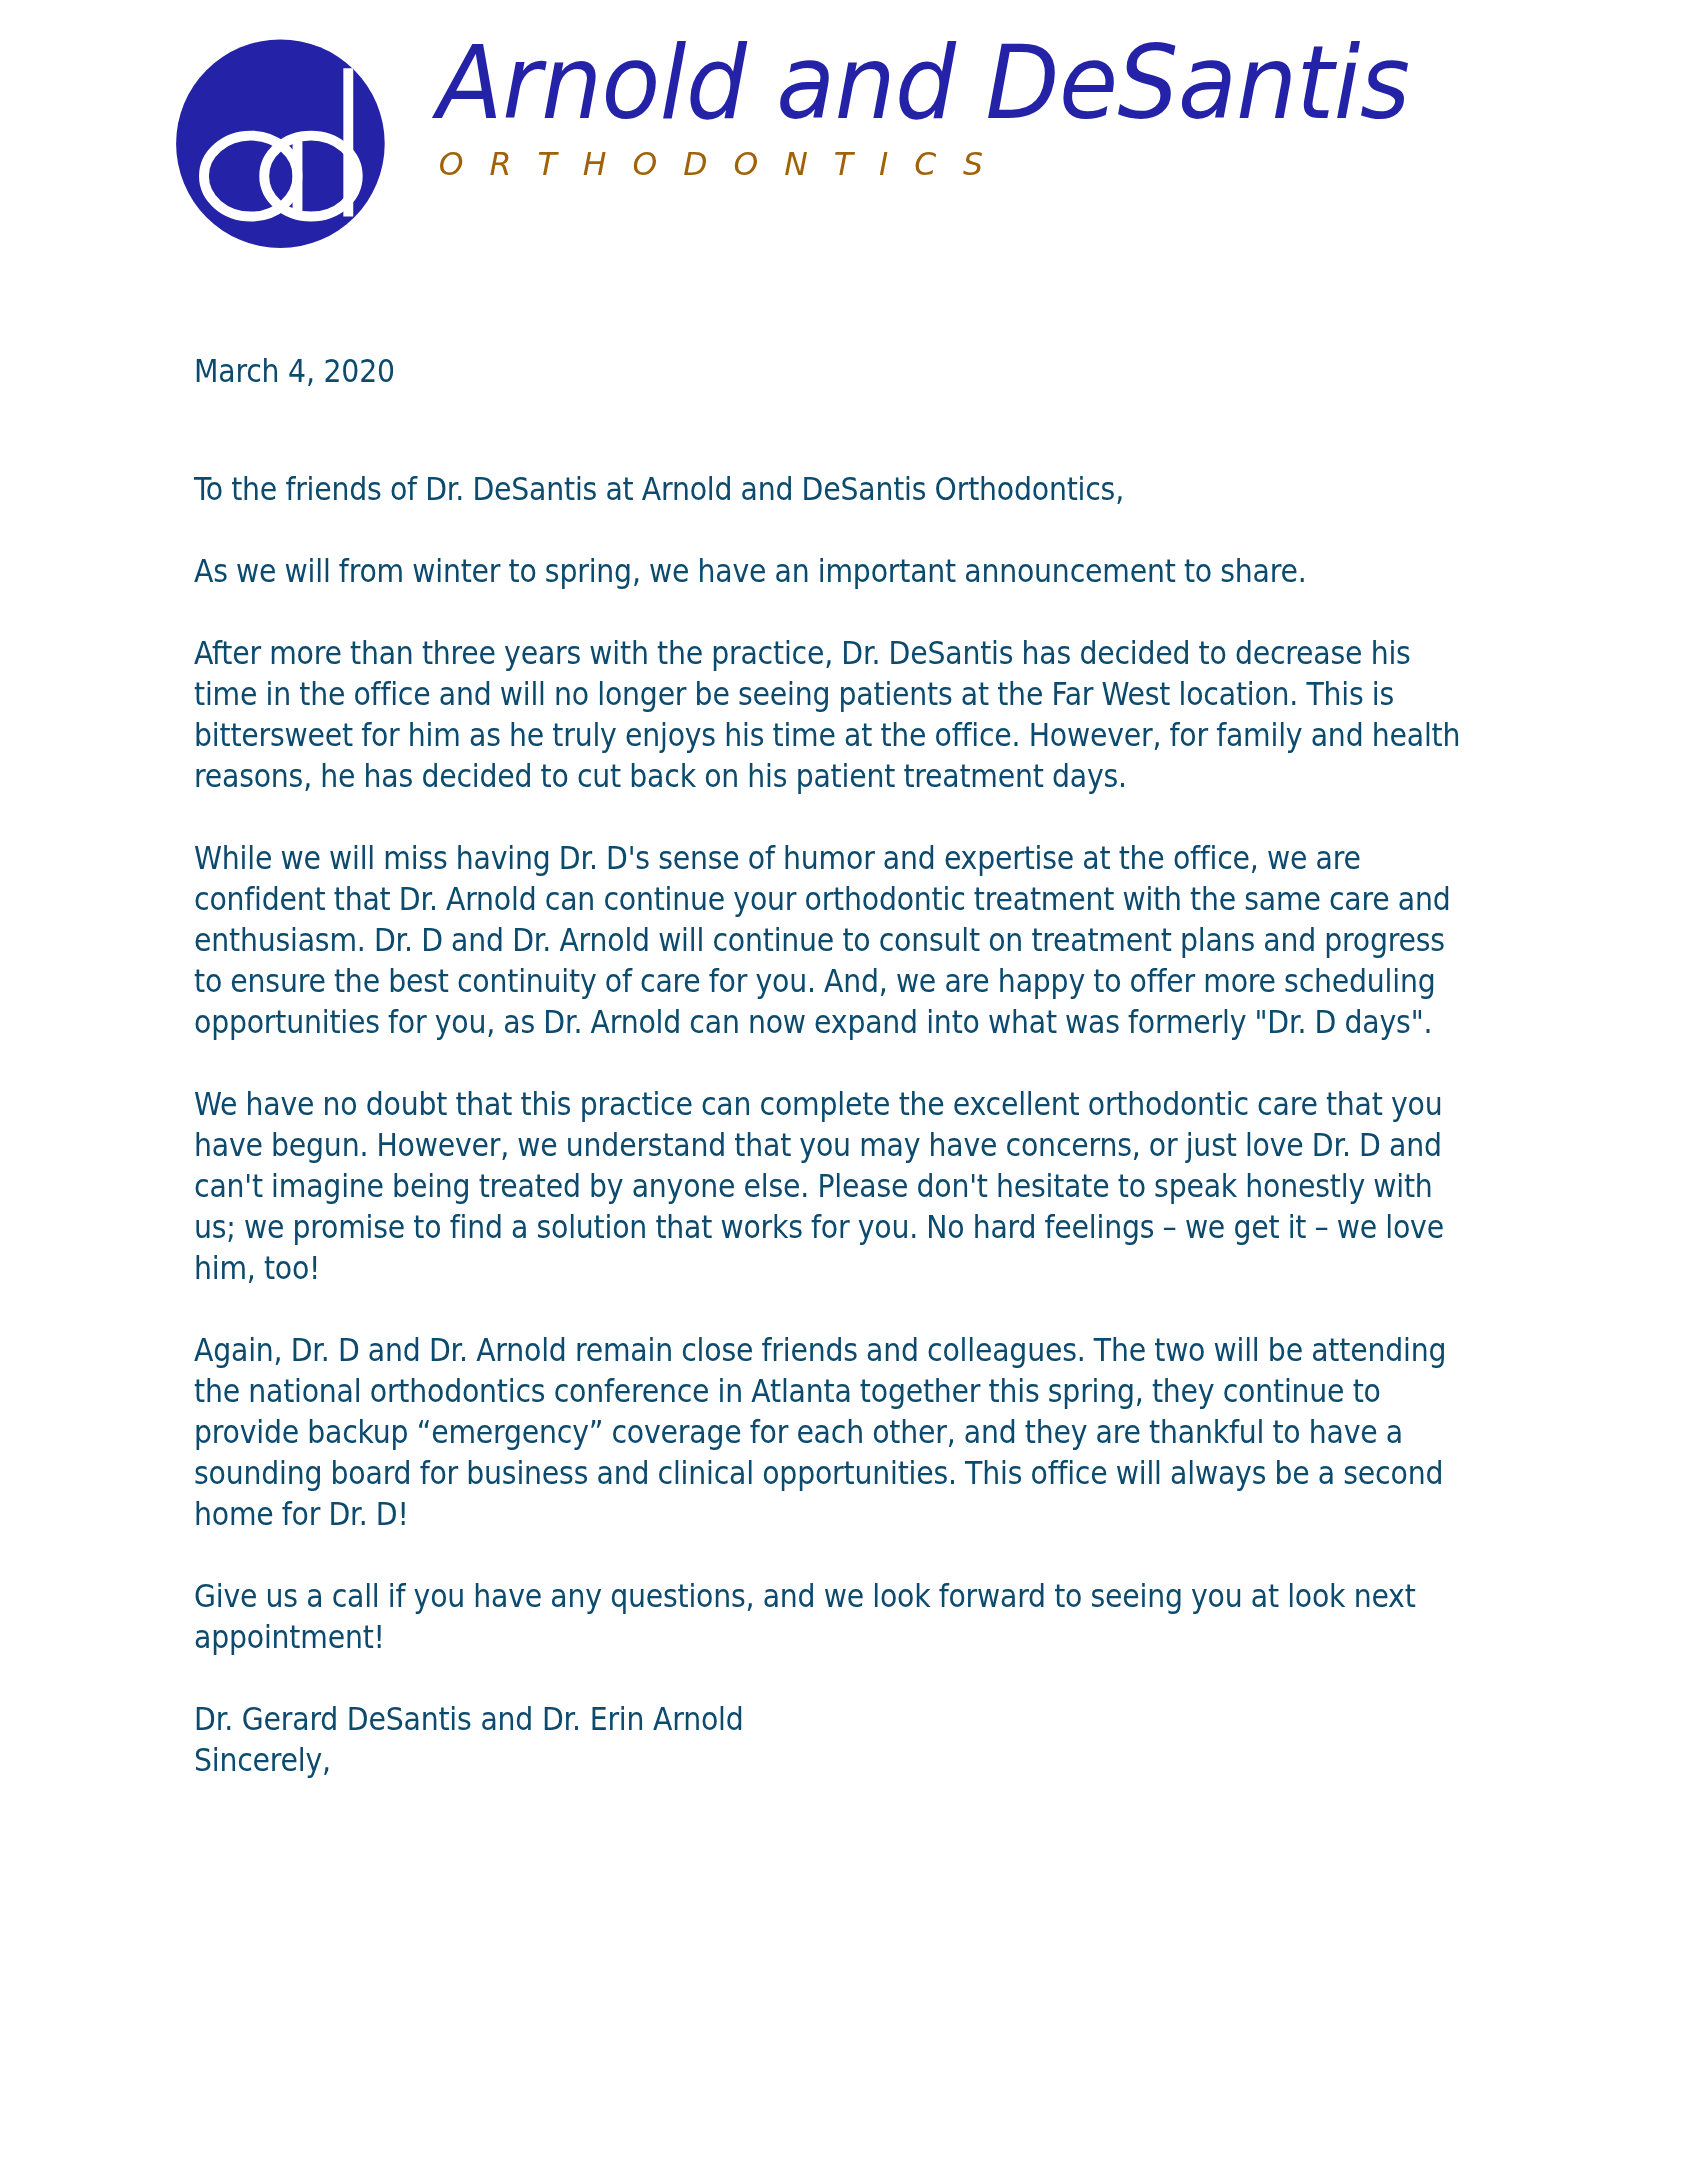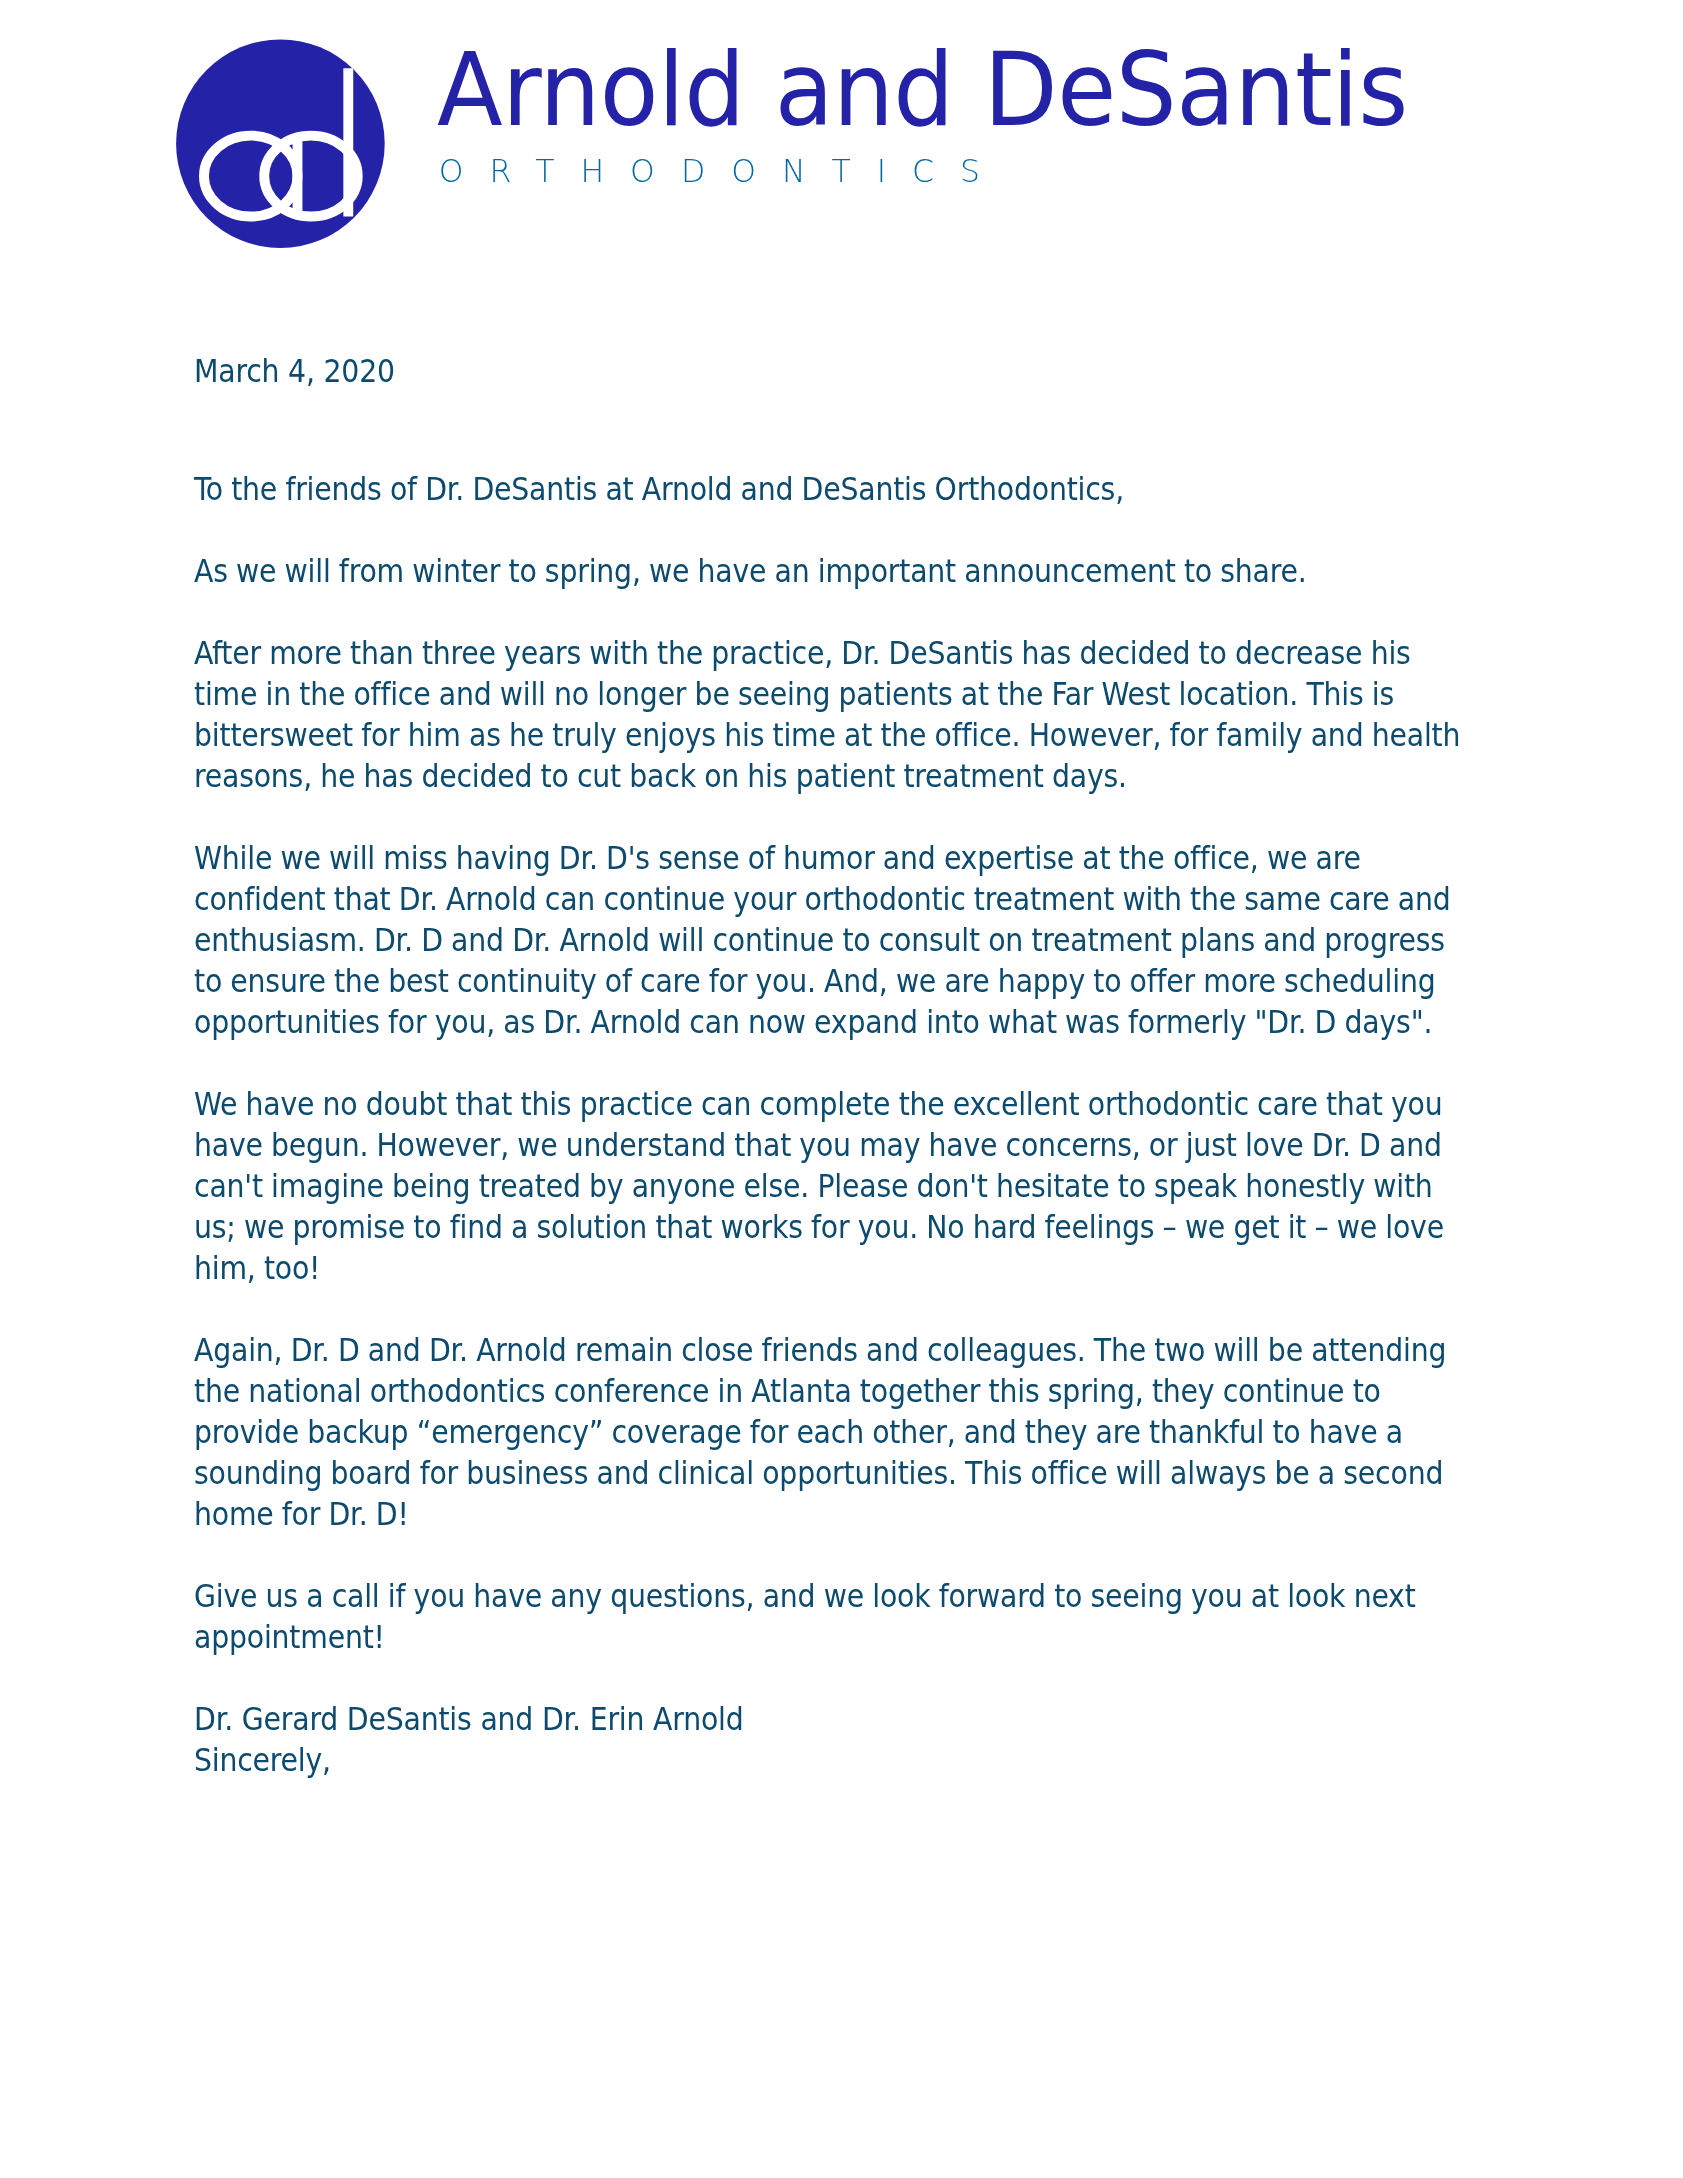--- a/index.html
+++ b/index.html
@@ -43,43 +43,44 @@
   }
   .logo-mark svg {
     display: block;
     width: 216px;
     height: 223px;
   }
 
   .logo-text-block {
     position: absolute;
     left: 437px;
-    top: 39px;
+    top: 32px;
     width: 1026px;
+    font-style: italic;
   }
 
   .wordmark {
     font-family: "DejaVu Sans", sans-serif;
     font-size: 96px;
     line-height: 1.0;
     font-weight: 400;
     letter-spacing: -0.5px;
     color: #2423a8;
     white-space: nowrap;
     transform: scaleY(1.06);
     transform-origin: left top;
   }
 
   .tagline {
     font-family: "DejaVu Sans", sans-serif;
     font-size: 31.5px;
     line-height: 1.0;
     font-weight: 300;
     letter-spacing: 26px;
-    color: #0369a1;
+    color: #a16207;
     white-space: nowrap;
     margin-top: 21px;
     margin-left: 1.8px;
   }
 
   
   .letter-body {
     position: absolute;
     left: 194px;
     top: 351px;

